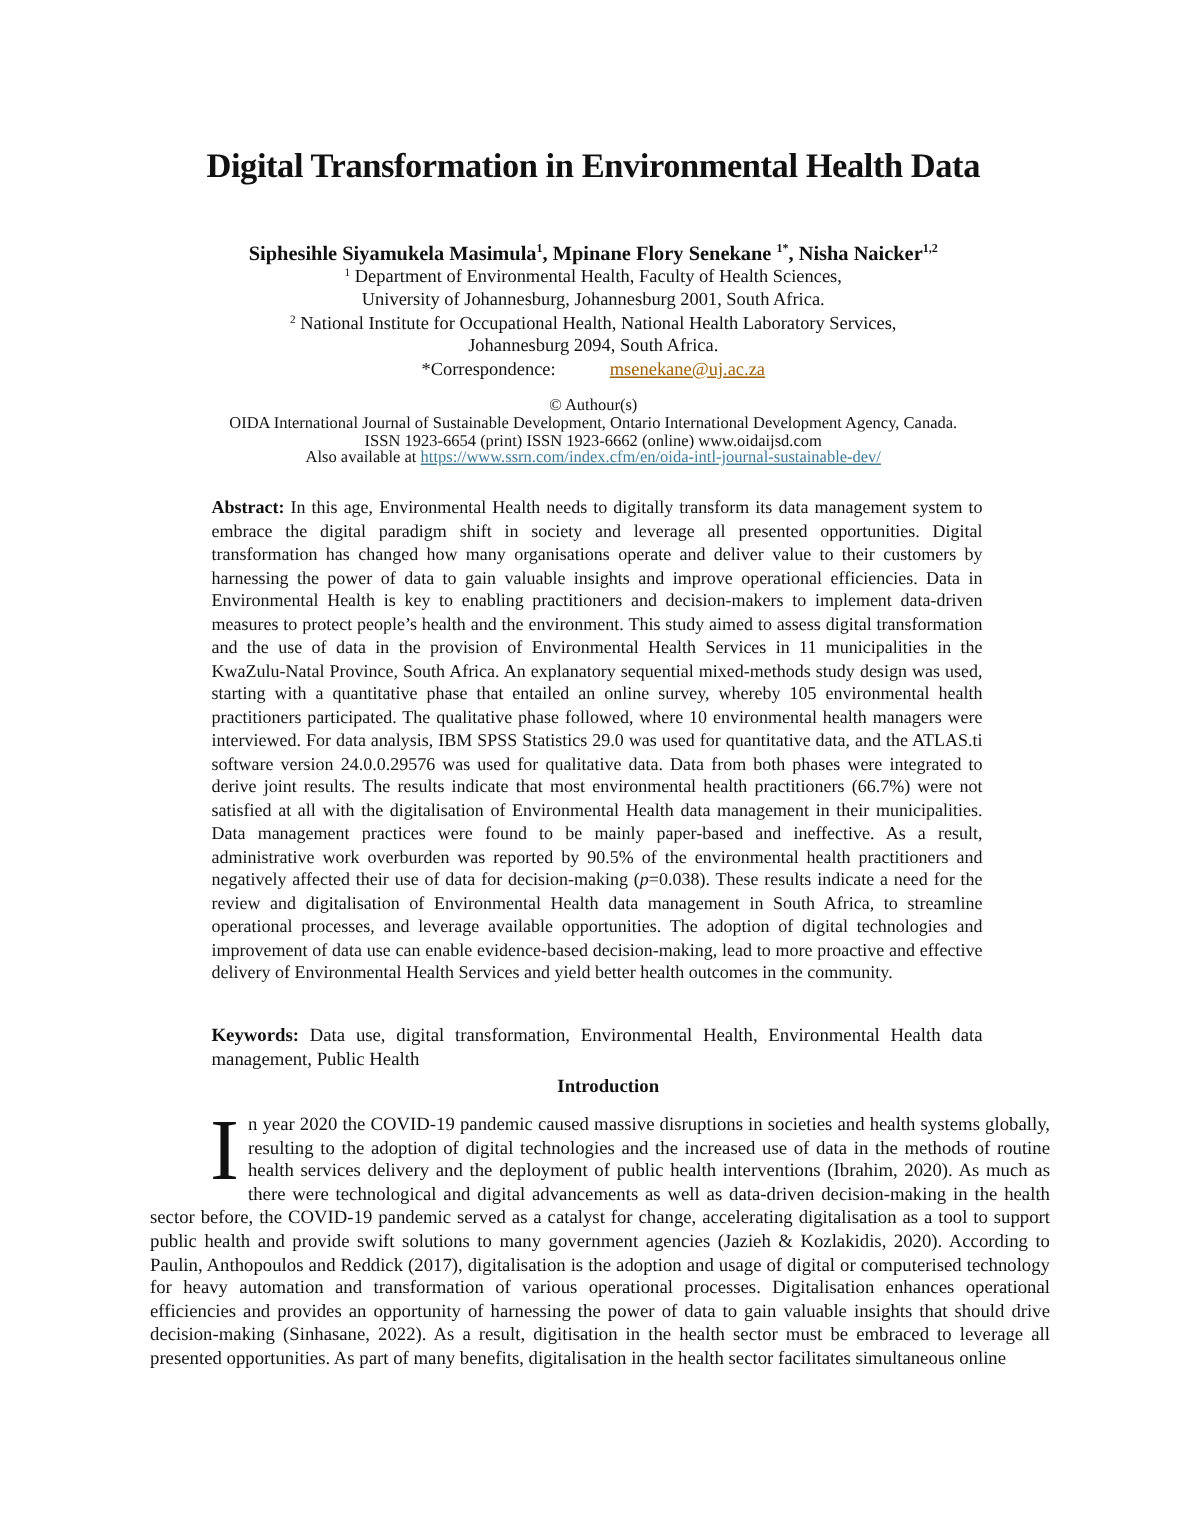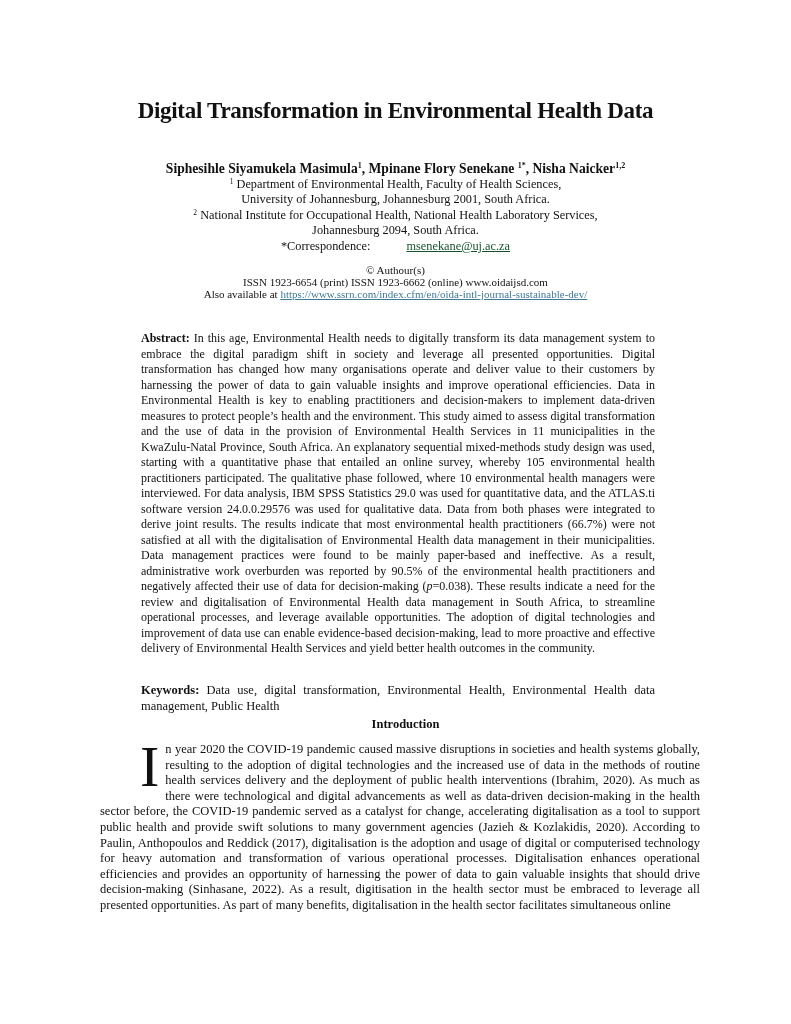--- a/index.html
+++ b/index.html
@@ -16,21 +16,21 @@
   .authors {
     position: absolute; left: 60px; top: 161px; width: 671px;
     text-align: center; font-weight: bold; font-size: 13.6px; line-height: 16px;
   }
   .authors sup { font-size: 8px; vertical-align: 5px; line-height: 0; }
   .affil {
     position: absolute; left: 100px; top: 177px; width: 591px;
     text-align: center; font-size: 12.3px; line-height: 15.4px;
   }
   .affil sup { font-size: 7.5px; vertical-align: 4px; line-height: 0; }
-  .affil .link { color: #14532d; text-decoration: underline; margin-left: 33px; }
+  .affil .link { color: #a16207; text-decoration: underline; margin-left: 33px; }
   .journal {
     position: absolute; left: 100px; top: 265px; width: 591px;
     text-align: center; font-size: 11px; line-height: 11.8px;
   }
   .journal .link { color: #3e7a96; text-decoration: underline; }
   .abstract {
     position: absolute; left: 141px; top: 331px; width: 514px;
     font-size: 12px; line-height: 15.5px; text-align: justify;
   }
   .abstract b { font-weight: bold; }
@@ -74,20 +74,21 @@
     <sup>2</sup><span> National Institute for Occupational Health, National Health Laboratory Services,</span>
   </div>
   <div>Johannesburg 2094, South Africa.</div>
   <div>
     <span>*Correspondence: </span><span class="link">msenekane@uj.ac.za</span>
   </div>
 </div>
 
 <div class="journal">
   <div>© Authour(s)</div>
+  <div>OIDA International Journal of Sustainable Development, Ontario International Development Agency, Canada.</div>
   <div>ISSN 1923-6654 (print) ISSN 1923-6662 (online) www.oidaijsd.com</div>
   <div>
     <span>Also available at </span><span class="link">https://www.ssrn.com/index.cfm/en/oida-intl-journal-sustainable-dev/</span>
   </div>
 </div>
 
 <div class="abstract">
   <b>Abstract:</b><span> In this age, Environmental Health needs to digitally transform its data management system to embrace the digital paradigm shift in society and leverage all presented opportunities. Digital transformation has changed how many organisations operate and deliver value to their customers by harnessing the power of data to gain valuable insights and improve operational efficiencies. Data in Environmental Health is key to enabling practitioners and decision-makers to implement data-driven measures to protect people’s health and the environment. This study aimed to assess digital transformation and the use of data in the provision of Environmental Health Services in 11 municipalities in the KwaZulu-Natal Province, South Africa. An explanatory sequential mixed-methods study design was used, starting with a quantitative phase that entailed an online survey, whereby 105 environmental health practitioners participated. The qualitative phase followed, where 10 environmental health managers were interviewed. For data analysis, IBM SPSS Statistics 29.0 was used for quantitative data, and the ATLAS.ti software version 24.0.0.29576 was used for qualitative data. Data from both phases were integrated to derive joint results. The results indicate that most environmental health practitioners (66.7%) were not satisfied at all with the digitalisation of Environmental Health data management in their municipalities. Data management practices were found to be mainly paper-based and ineffective. As a result, administrative work overburden was reported by 90.5% of the environmental health practitioners and negatively affected their use of data for decision-making (</span><i>p</i><span>=0.038). These results indicate a need for the review and digitalisation of Environmental Health data management in South Africa, to streamline operational processes, and leverage available opportunities. The adoption of digital technologies and improvement of data use can enable evidence-based decision-making, lead to more proactive and effective delivery of Environmental Health Services and yield better health outcomes in the community.</span>
 </div>
 

